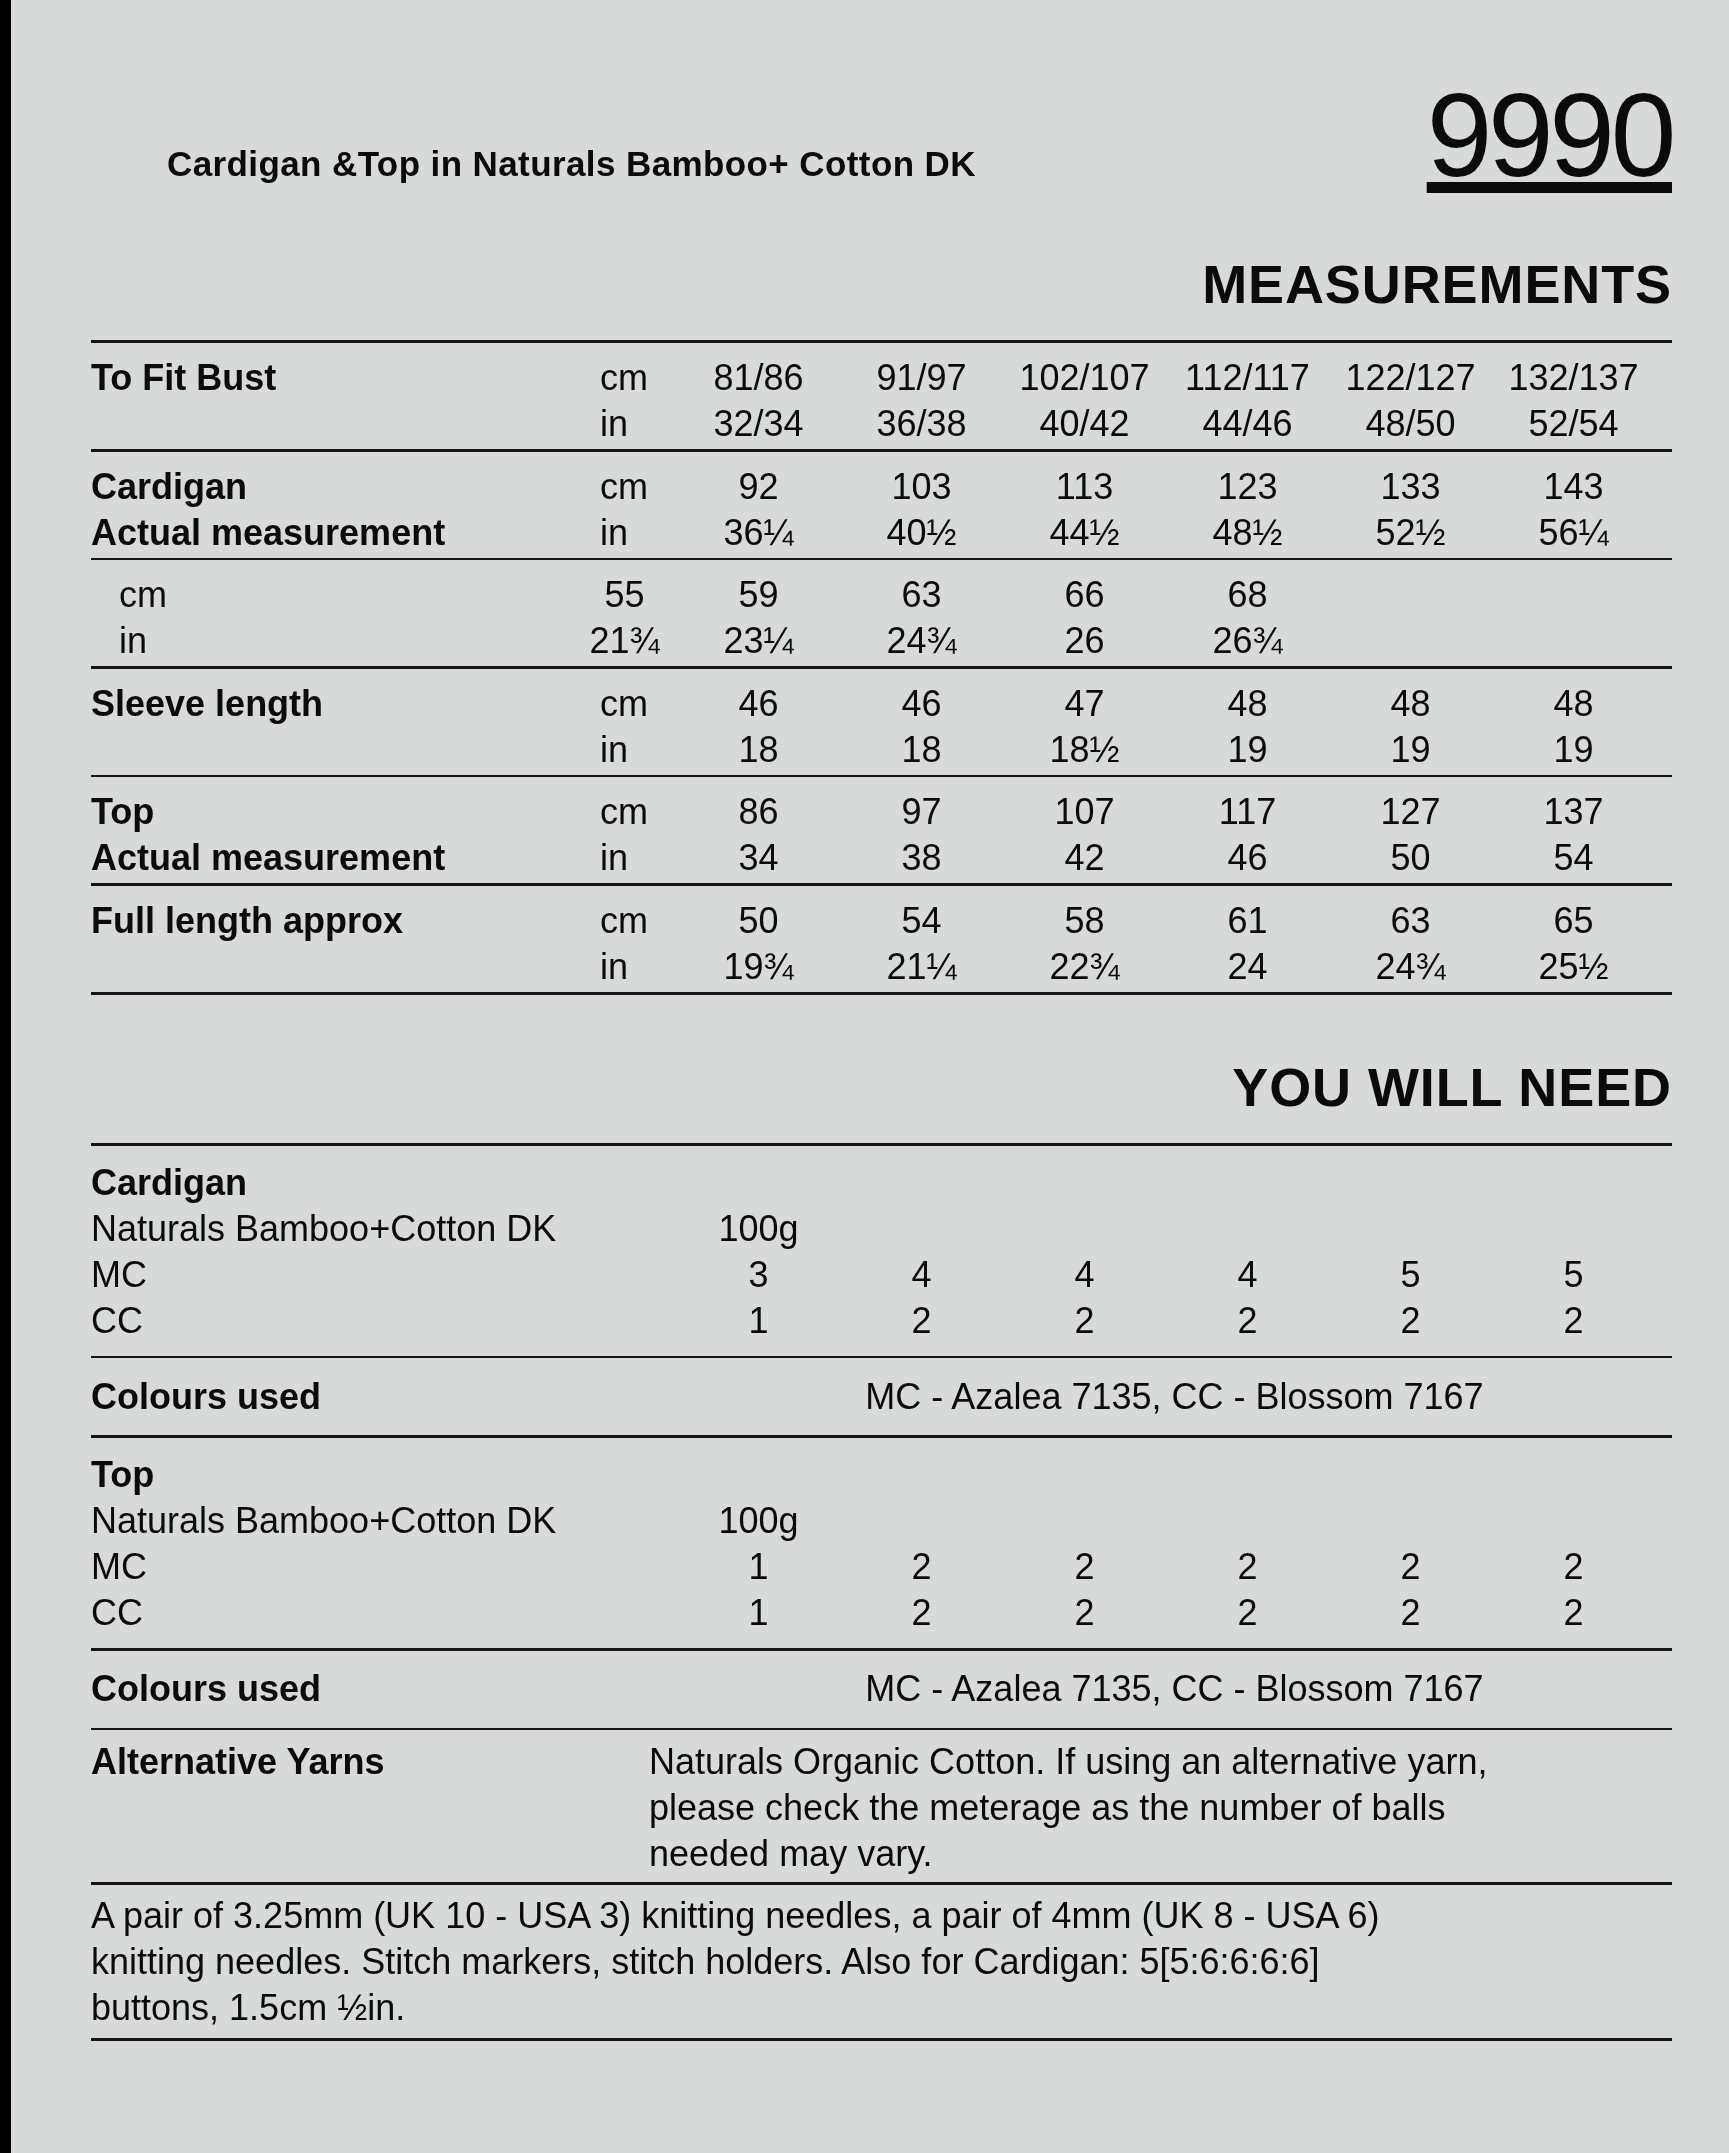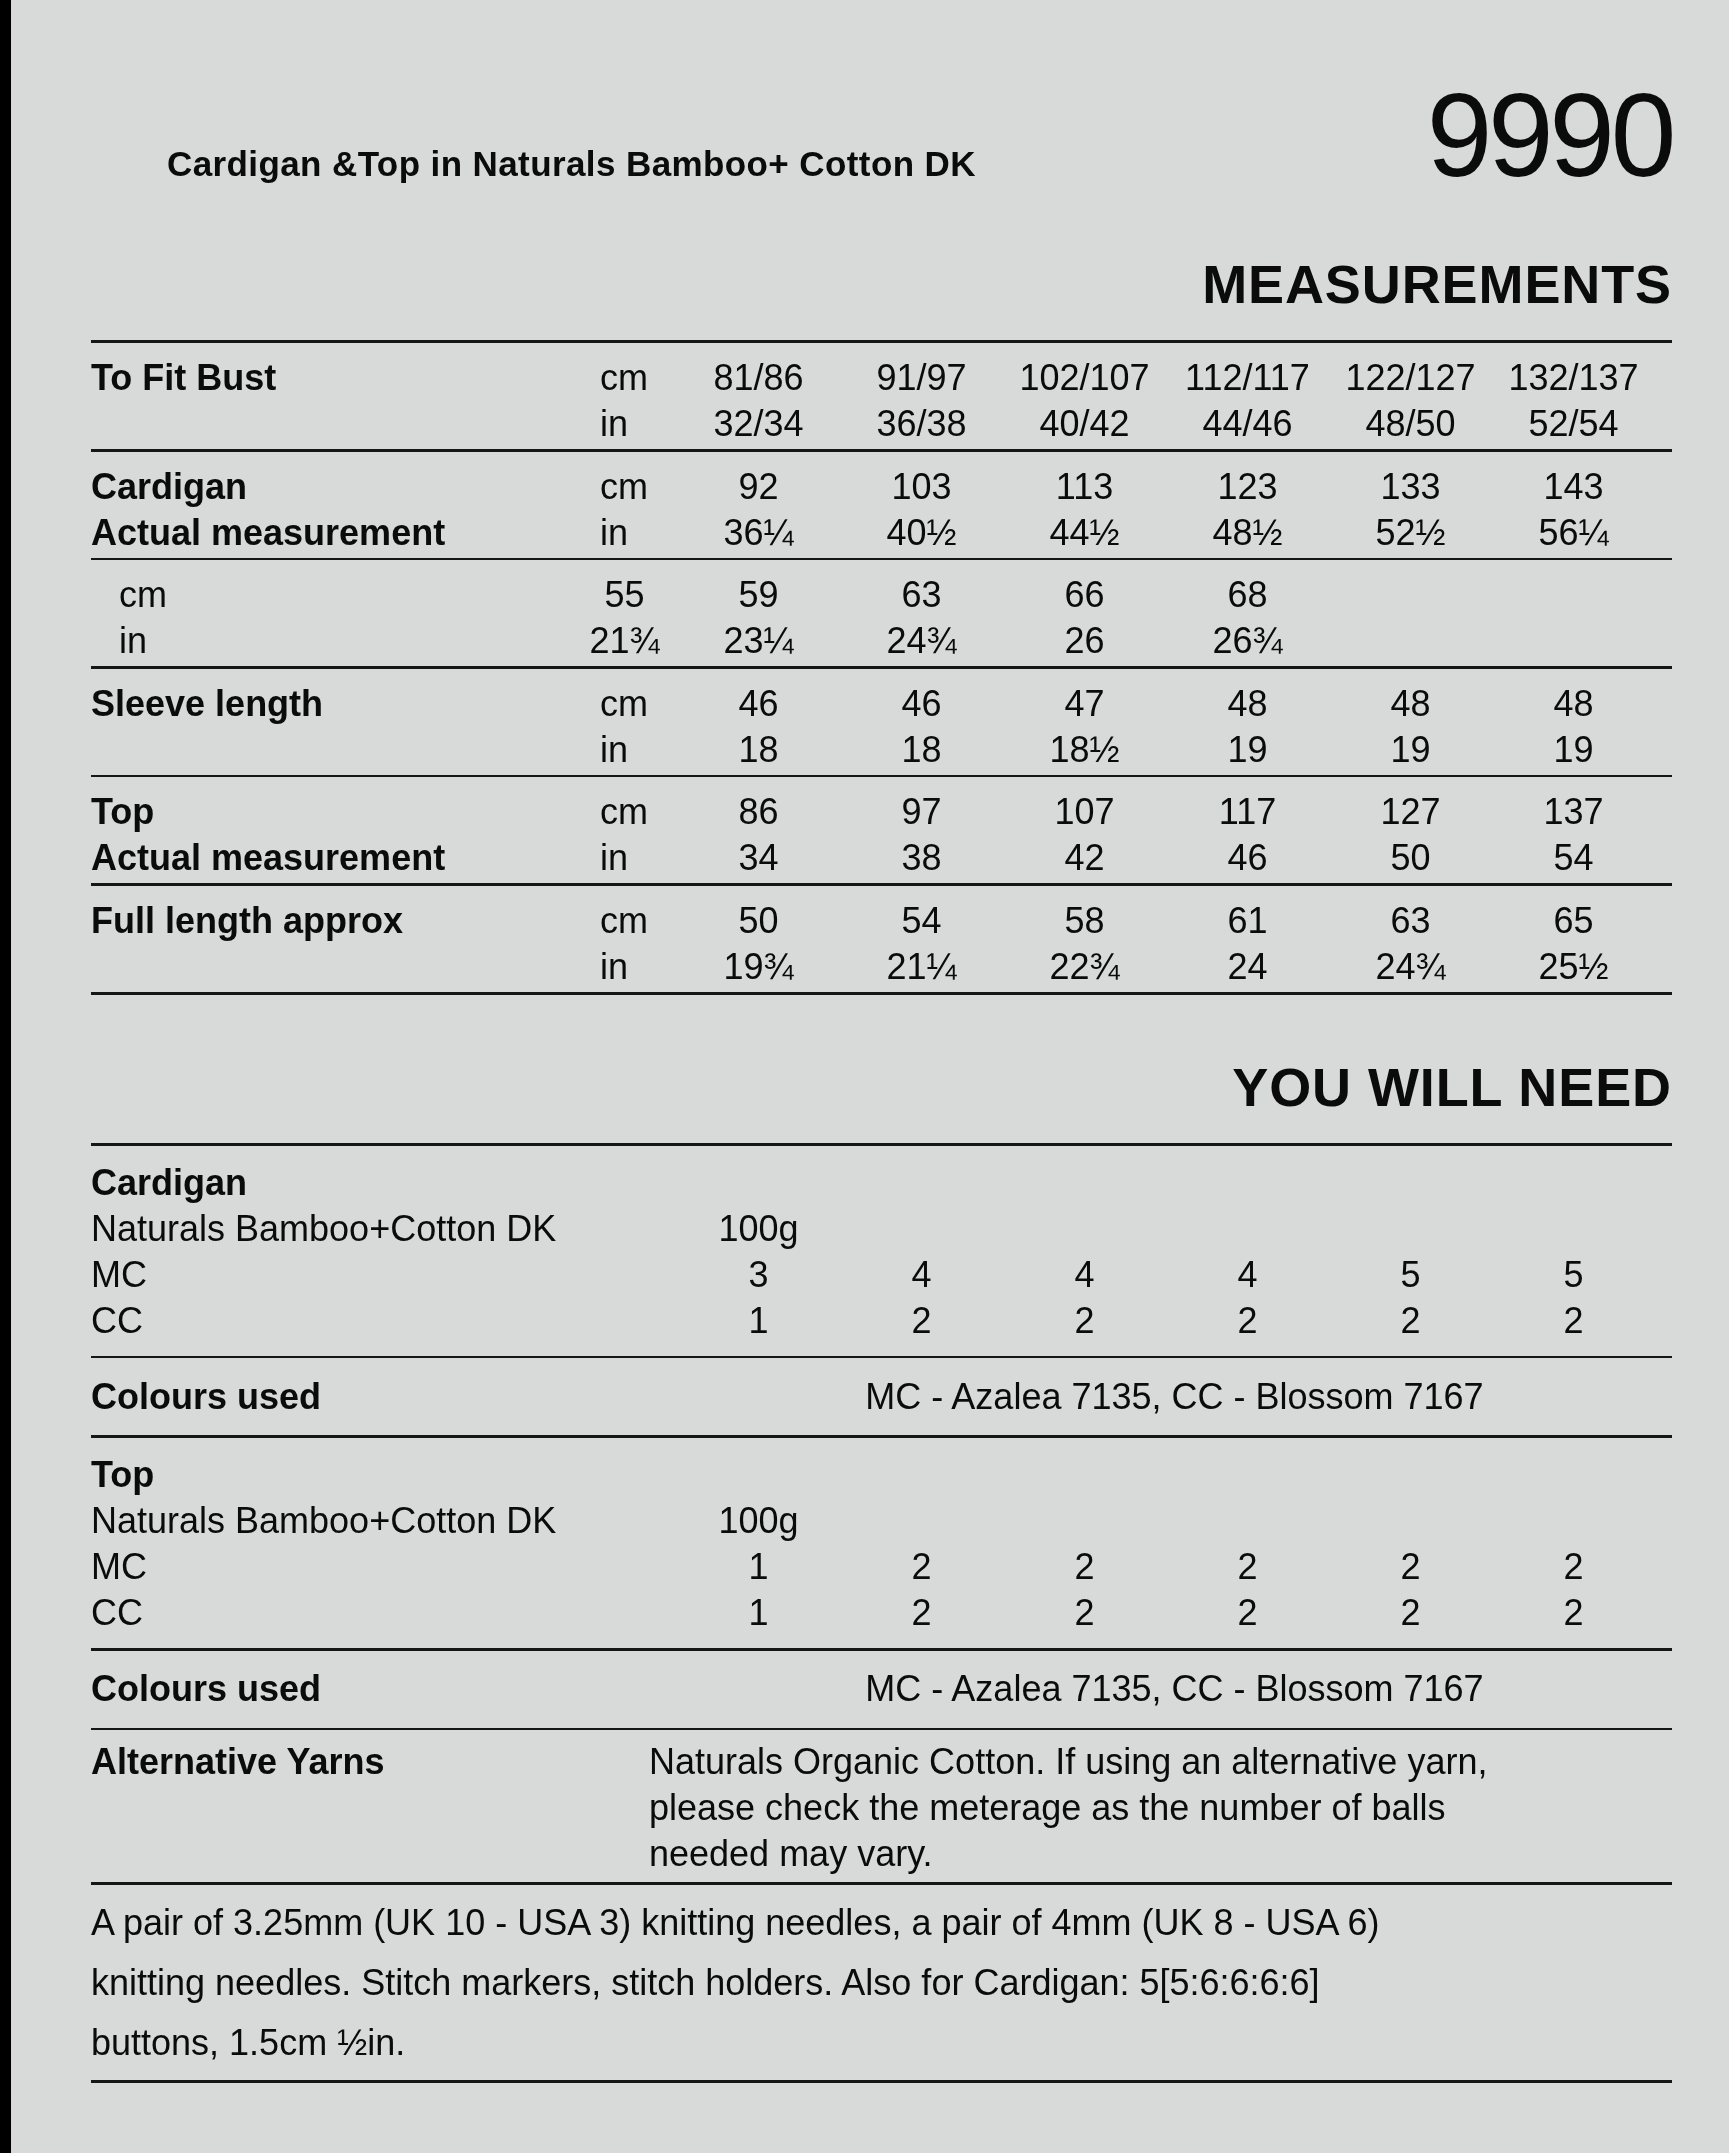--- a/index.html
+++ b/index.html
@@ -25,20 +25,21 @@
     margin-top: 76px; height: 119px;
   }
   .doc-title {
     font-size: 35px; font-weight: 700; margin: 0 0 0 76px;
     letter-spacing: 0.4px; white-space: nowrap;
   }
   .pattern-number {
     margin-left: auto;
     font-size: 118px; font-weight: 400; line-height: 1;
     letter-spacing: -4.3px;
+    text-decoration: underline;
   }
   .section-heading {
     font-size: 54px; font-weight: 700; letter-spacing: 0.9px;
     line-height: 1.12; margin: 0; text-align: right;
   }
   .h-meas { margin-top: 59px; margin-bottom: 26px; }
   .h-ywn  { margin-top: 62px; margin-bottom: 26px; margin-left: 30px; }
   .rule { height: 2.6px; background: #161616; }
 
   .grid {
@@ -63,21 +64,21 @@
   }
   .colours-row .cval { text-align: center; }
 
   .alt-row {
     display: grid; grid-template-columns: 558px 1fr;
     padding: 8.6px 0 5.2px 0; font-size: 36px; line-height: 46px;
   }
   .pre { white-space: pre-line; }
 
   .needles-par {
-    font-size: 36px; line-height: 60px;
+    font-size: 36px; line-height: 46px;
     padding: 8.6px 0 7px 0;
   }
 </style>
 </head>
 <body>
 
 <div class="left-strip"></div>
 
 <div class="content">
 

